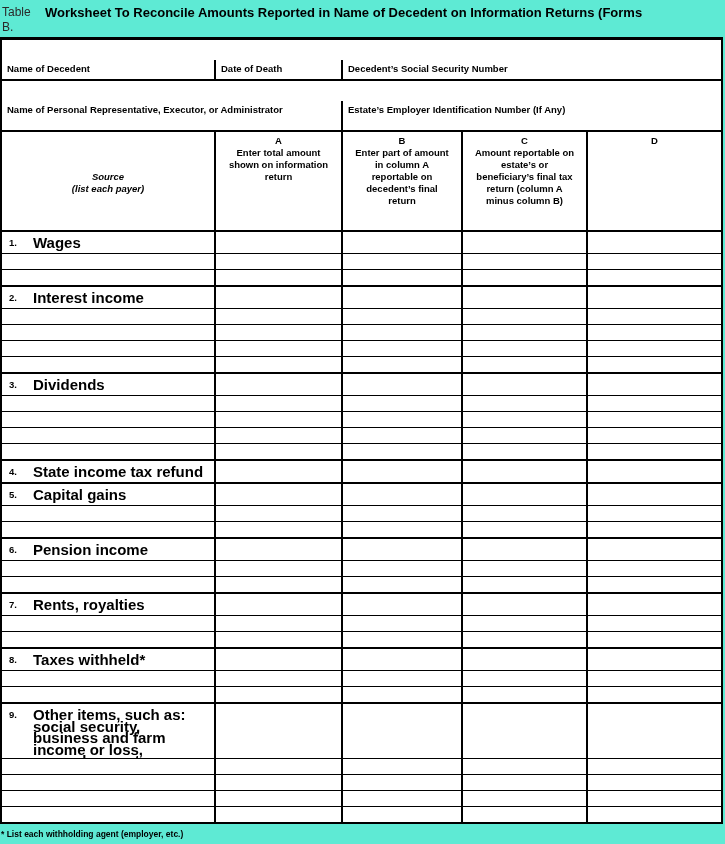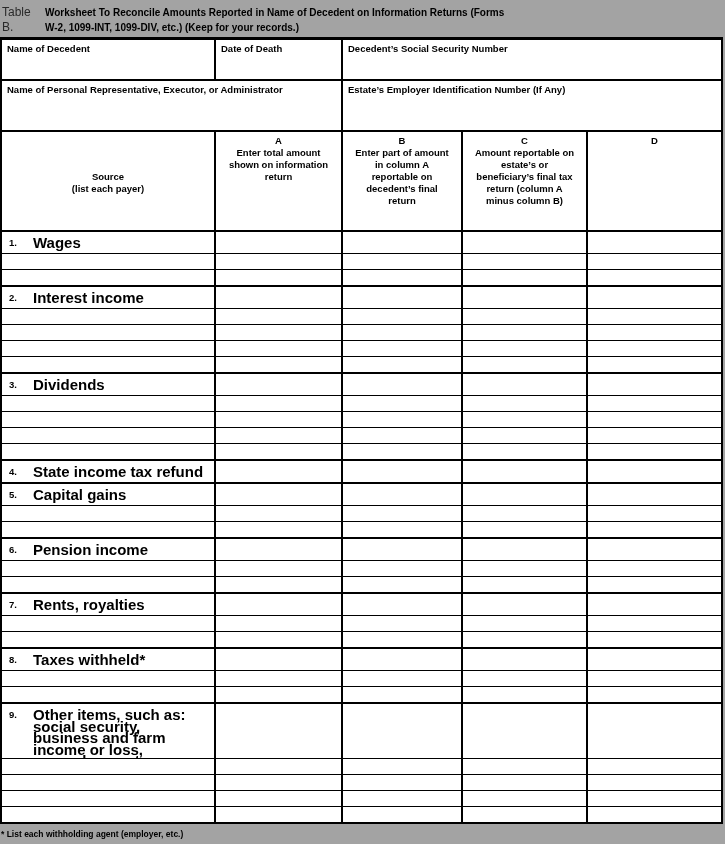--- a/index.html
+++ b/index.html
@@ -1,53 +1,53 @@
 <!DOCTYPE html>
 <html><head>
 <meta charset="utf-8">
 <style>
   html,body{margin:0;padding:0;background:#fff;}
   body{font-family:"Liberation Sans", sans-serif; color:#000;}
-  .page{width:725px;height:844px;background:#a3a3a3;position:relative;overflow:hidden;}
+  .page{width:725px;height:844px;background:#5eead4;position:relative;overflow:hidden;}
 
   
   .title{display:flex;padding:5px 2px 0 2px;}
   .title-prefix{font-size:12px;font-weight:normal;color:#2a2a2a;width:43px;flex:none;line-height:15px;}
-  .title-text{font-size:10px;font-weight:bold;line-height:15px;}
+  .title-text{font-size:13px;font-weight:bold;line-height:15px;}
 
   
   .tbl{box-sizing:border-box;width:723px;margin-top:2px;
        border:2px solid #000;border-top:3px solid #000;background:#fff;}
   .row{display:flex;box-sizing:border-box;}
   .cell{box-sizing:border-box;overflow:hidden;position:relative;}
   .b-l{border-left:2px solid #000;}
   .b-t2{border-top:2px solid #000;}
   .b-t1{border-top:1px solid #000;}
 
   
   .info1{height:39px;}
   .info2{height:51px;}
   .c-name{width:212px;}
   .c-dod{width:127px;}
   .c-ssn{width:380px;}
   .c-rep{width:339px;}
   .c-ein{width:364px;}
-  .info-cell{padding:3px 8px 0 5px;font-weight:bold;font-size:9.5px;line-height:11.5px;}
+  .info-cell{padding:3px 8px 0 5px;font-weight:bold;font-size:9.5px;line-height:11.5px;margin-top:20px;}
   .rep-lbl{display:block;max-width:280px;}
 
   
   .colhead{height:100px;}
   .c-src{width:212px;}
   .c-a{width:127px;}
   .c-b{width:120px;}
   .c-c{width:125px;}
   .c-d{width:135px;}
   .ch{display:flex;flex-direction:column;align-items:center;text-align:center;
       font-weight:bold;font-size:9.5px;line-height:12px;padding-top:3px;}
-  .src-head{margin:auto;text-align:center;font-weight:bold;font-size:9.5px;line-height:12px;}
+  .src-head{margin:auto;text-align:center;font-weight:bold;font-size:9.5px;line-height:12px;font-style:italic;}
   .letter{flex:none;}
   .desc-wrap{flex:1;display:flex;align-items:flex-start;justify-content:center;width:100%;}
   .desc{display:block;}
   .w-a{max-width:106px;}
   .w-b{max-width:97px;}
   .w-c{max-width:101px;}
   .w-d{max-width:100px;}
 
   
   .r-label{height:23px;}
@@ -64,21 +64,20 @@
 </style>
 </head>
 <body>
 
 <div class="page">
 
   <div class="title">
     <span class="title-prefix">Table B.</span>
     <div class="title-text">
       <div>Worksheet To Reconcile Amounts Reported in Name of Decedent on Information Returns (Forms</div>
-      <div>W-2, 1099-INT, 1099-DIV, etc.) (Keep for your records.)</div>
     </div>
   </div>
 
   <div class="tbl">
 
     <div class="row info1">
       <div class="cell c-name info-cell">
         <span>Name of Decedent</span>
       </div>
       <div class="cell c-dod info-cell b-l">

